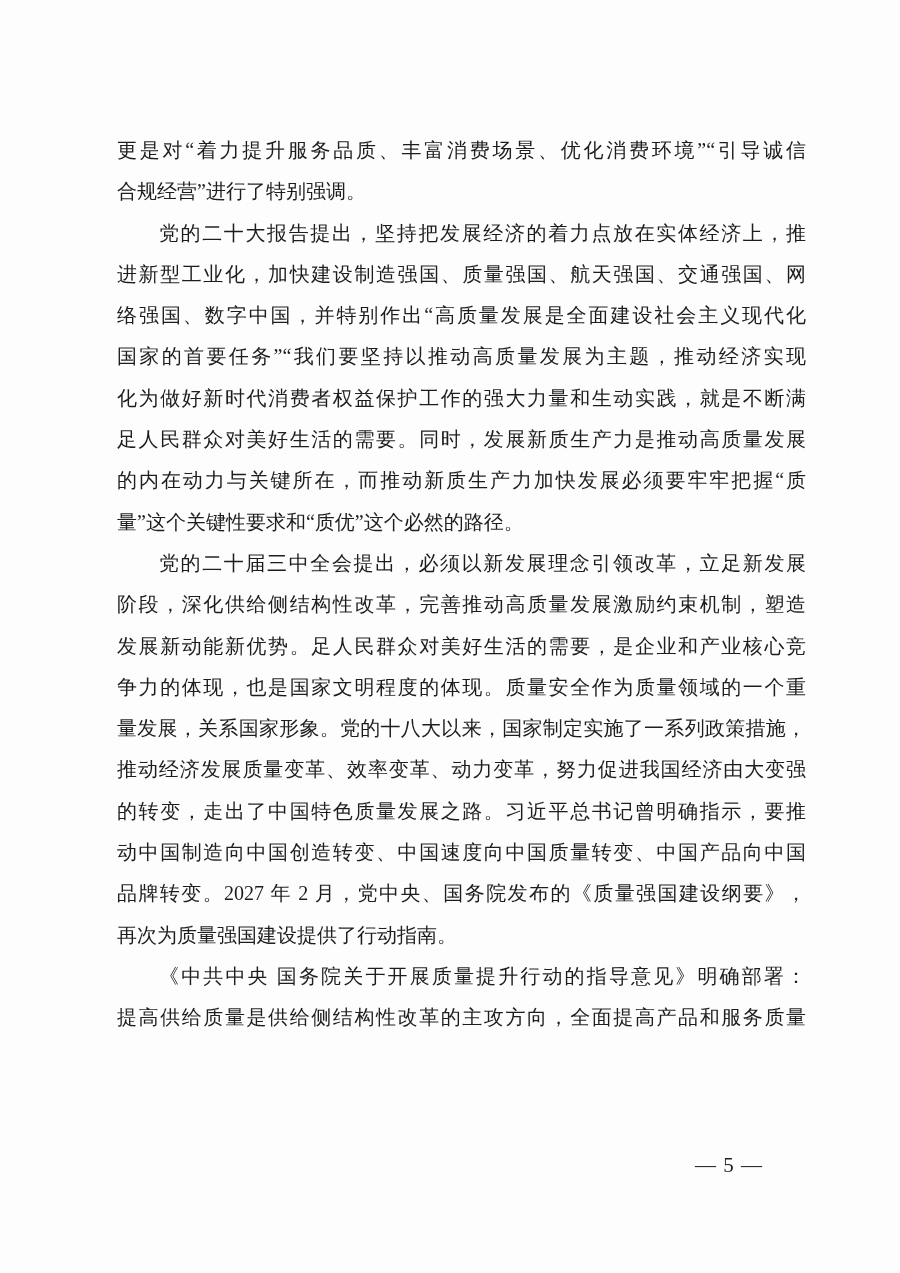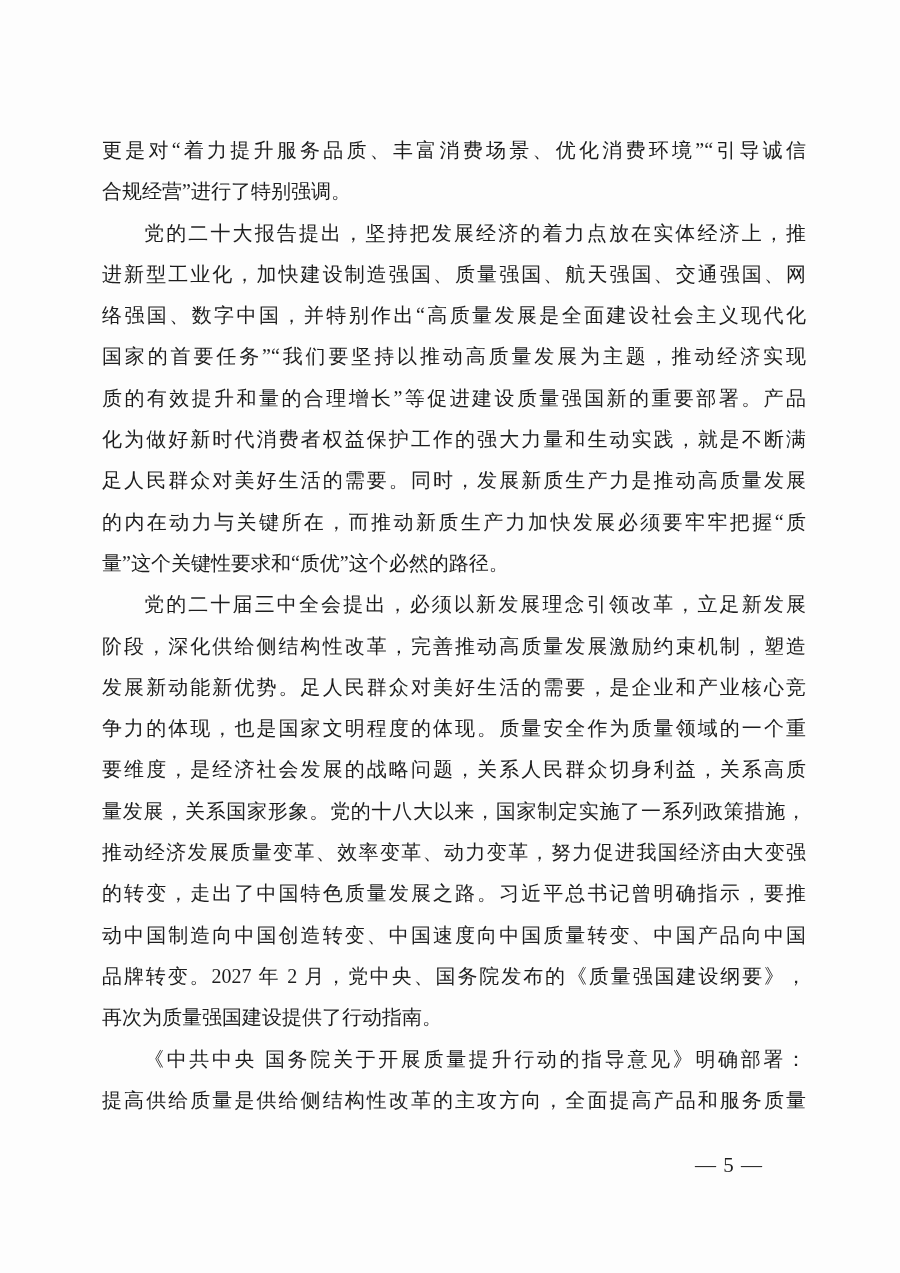--- a/index.html
+++ b/index.html
@@ -23,20 +23,21 @@
     color: #1d1d1d;
     font-size: 20px;
   }
   .line {
     height: 41.3px;
     line-height: 41.3px;
     text-align: justify;
     text-align-last: justify;
     text-justify: inter-character;
     overflow: hidden;
+    margin-left: 15px;
   }
   .line.short {
     text-align: center;
     text-align-last: left;
   }
   .line.indent {
     text-indent: 42px;
   }
   .page-number {
     position: absolute;
@@ -54,30 +55,28 @@
 <body>
 
 <div class="page">
   <div class="text-block" id="text-block">
       <div class="line">更是对“着力提升服务品质、丰富消费场景、优化消费环境”“引导诚信</div>
       <div class="line short">合规经营”进行了特别强调。</div>
       <div class="line indent">党的二十大报告提出，坚持把发展经济的着力点放在实体经济上，推</div>
       <div class="line">进新型工业化，加快建设制造强国、质量强国、航天强国、交通强国、网</div>
       <div class="line">络强国、数字中国，并特别作出“高质量发展是全面建设社会主义现代化</div>
       <div class="line">国家的首要任务”“我们要坚持以推动高质量发展为主题，推动经济实现</div>
-      <div class="line">质的有效提升和量的合理增长”等促进建设质量强国新的重要部署。产品</div>
       <div class="line">化为做好新时代消费者权益保护工作的强大力量和生动实践，就是不断满</div>
       <div class="line">足人民群众对美好生活的需要。同时，发展新质生产力是推动高质量发展</div>
       <div class="line">的内在动力与关键所在，而推动新质生产力加快发展必须要牢牢把握“质</div>
       <div class="line short">量”这个关键性要求和“质优”这个必然的路径。</div>
       <div class="line indent">党的二十届三中全会提出，必须以新发展理念引领改革，立足新发展</div>
       <div class="line">阶段，深化供给侧结构性改革，完善推动高质量发展激励约束机制，塑造</div>
       <div class="line">发展新动能新优势。足人民群众对美好生活的需要，是企业和产业核心竞</div>
       <div class="line">争力的体现，也是国家文明程度的体现。质量安全作为质量领域的一个重</div>
-      <div class="line">要维度，是经济社会发展的战略问题，关系人民群众切身利益，关系高质</div>
       <div class="line">量发展，关系国家形象。党的十八大以来，国家制定实施了一系列政策措施，</div>
       <div class="line">推动经济发展质量变革、效率变革、动力变革，努力促进我国经济由大变强</div>
       <div class="line">的转变，走出了中国特色质量发展之路。习近平总书记曾明确指示，要推</div>
       <div class="line">动中国制造向中国创造转变、中国速度向中国质量转变、中国产品向中国</div>
       <div class="line">品牌转变。2027 年 2 月，党中央、国务院发布的《质量强国建设纲要》，</div>
       <div class="line short">再次为质量强国建设提供了行动指南。</div>
       <div class="line indent">《中共中央 国务院关于开展质量提升行动的指导意见》明确部署：</div>
       <div class="line">提高供给质量是供给侧结构性改革的主攻方向，全面提高产品和服务质量</div>
     </div>
   <div class="page-number">— 5 —</div>

